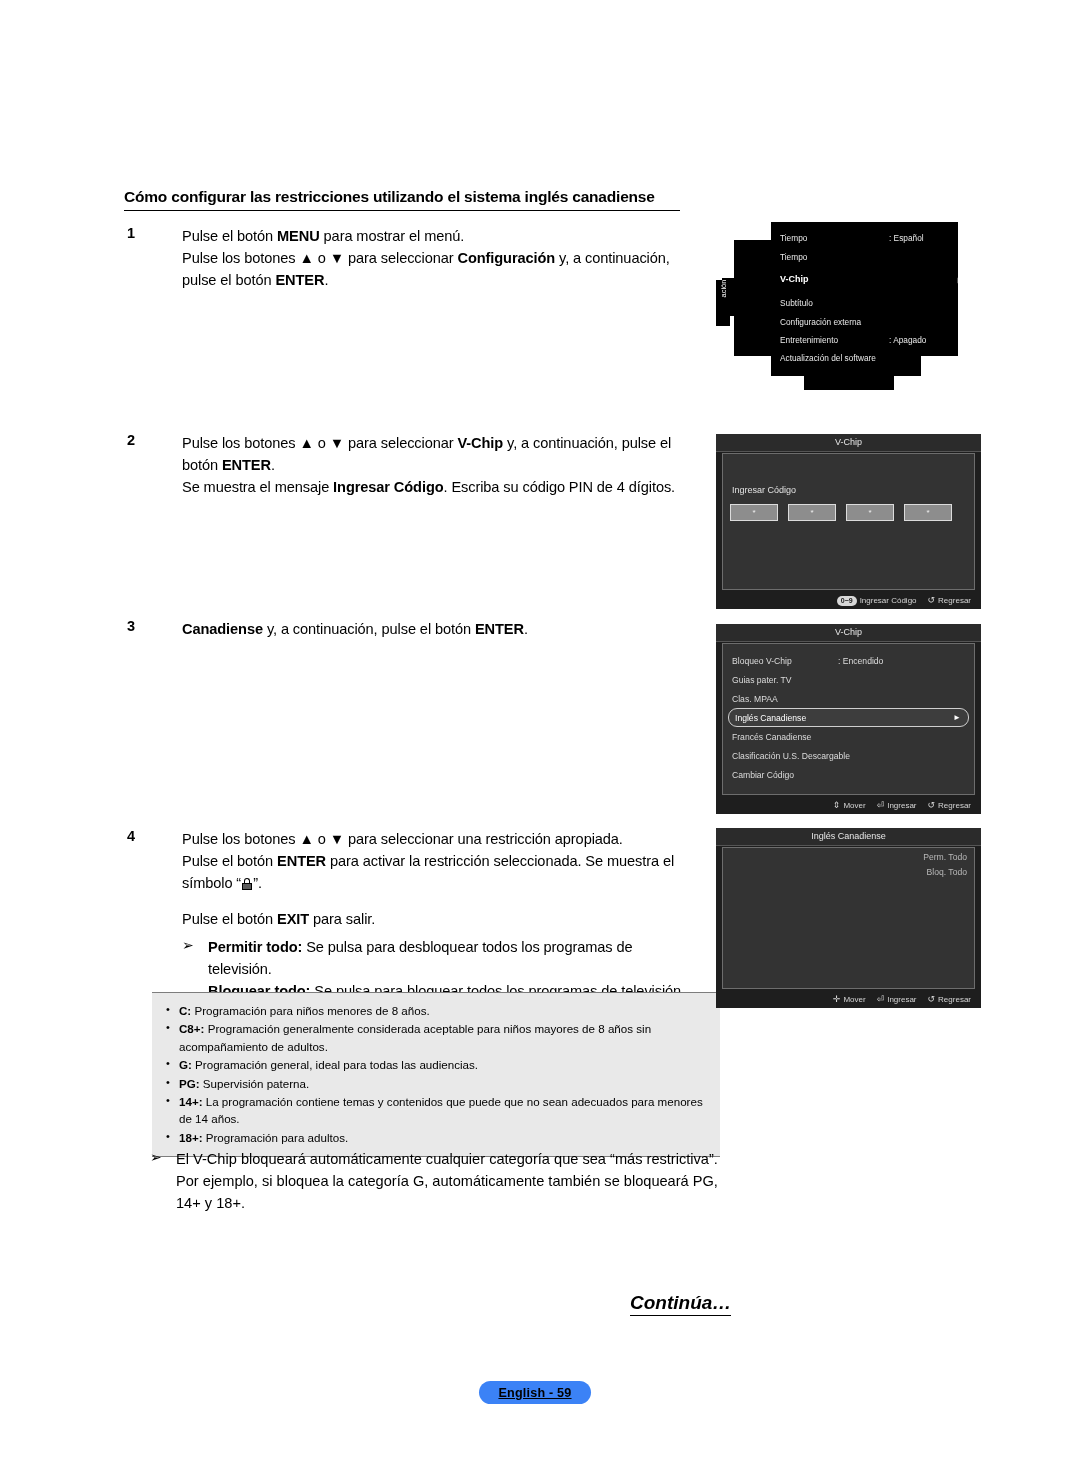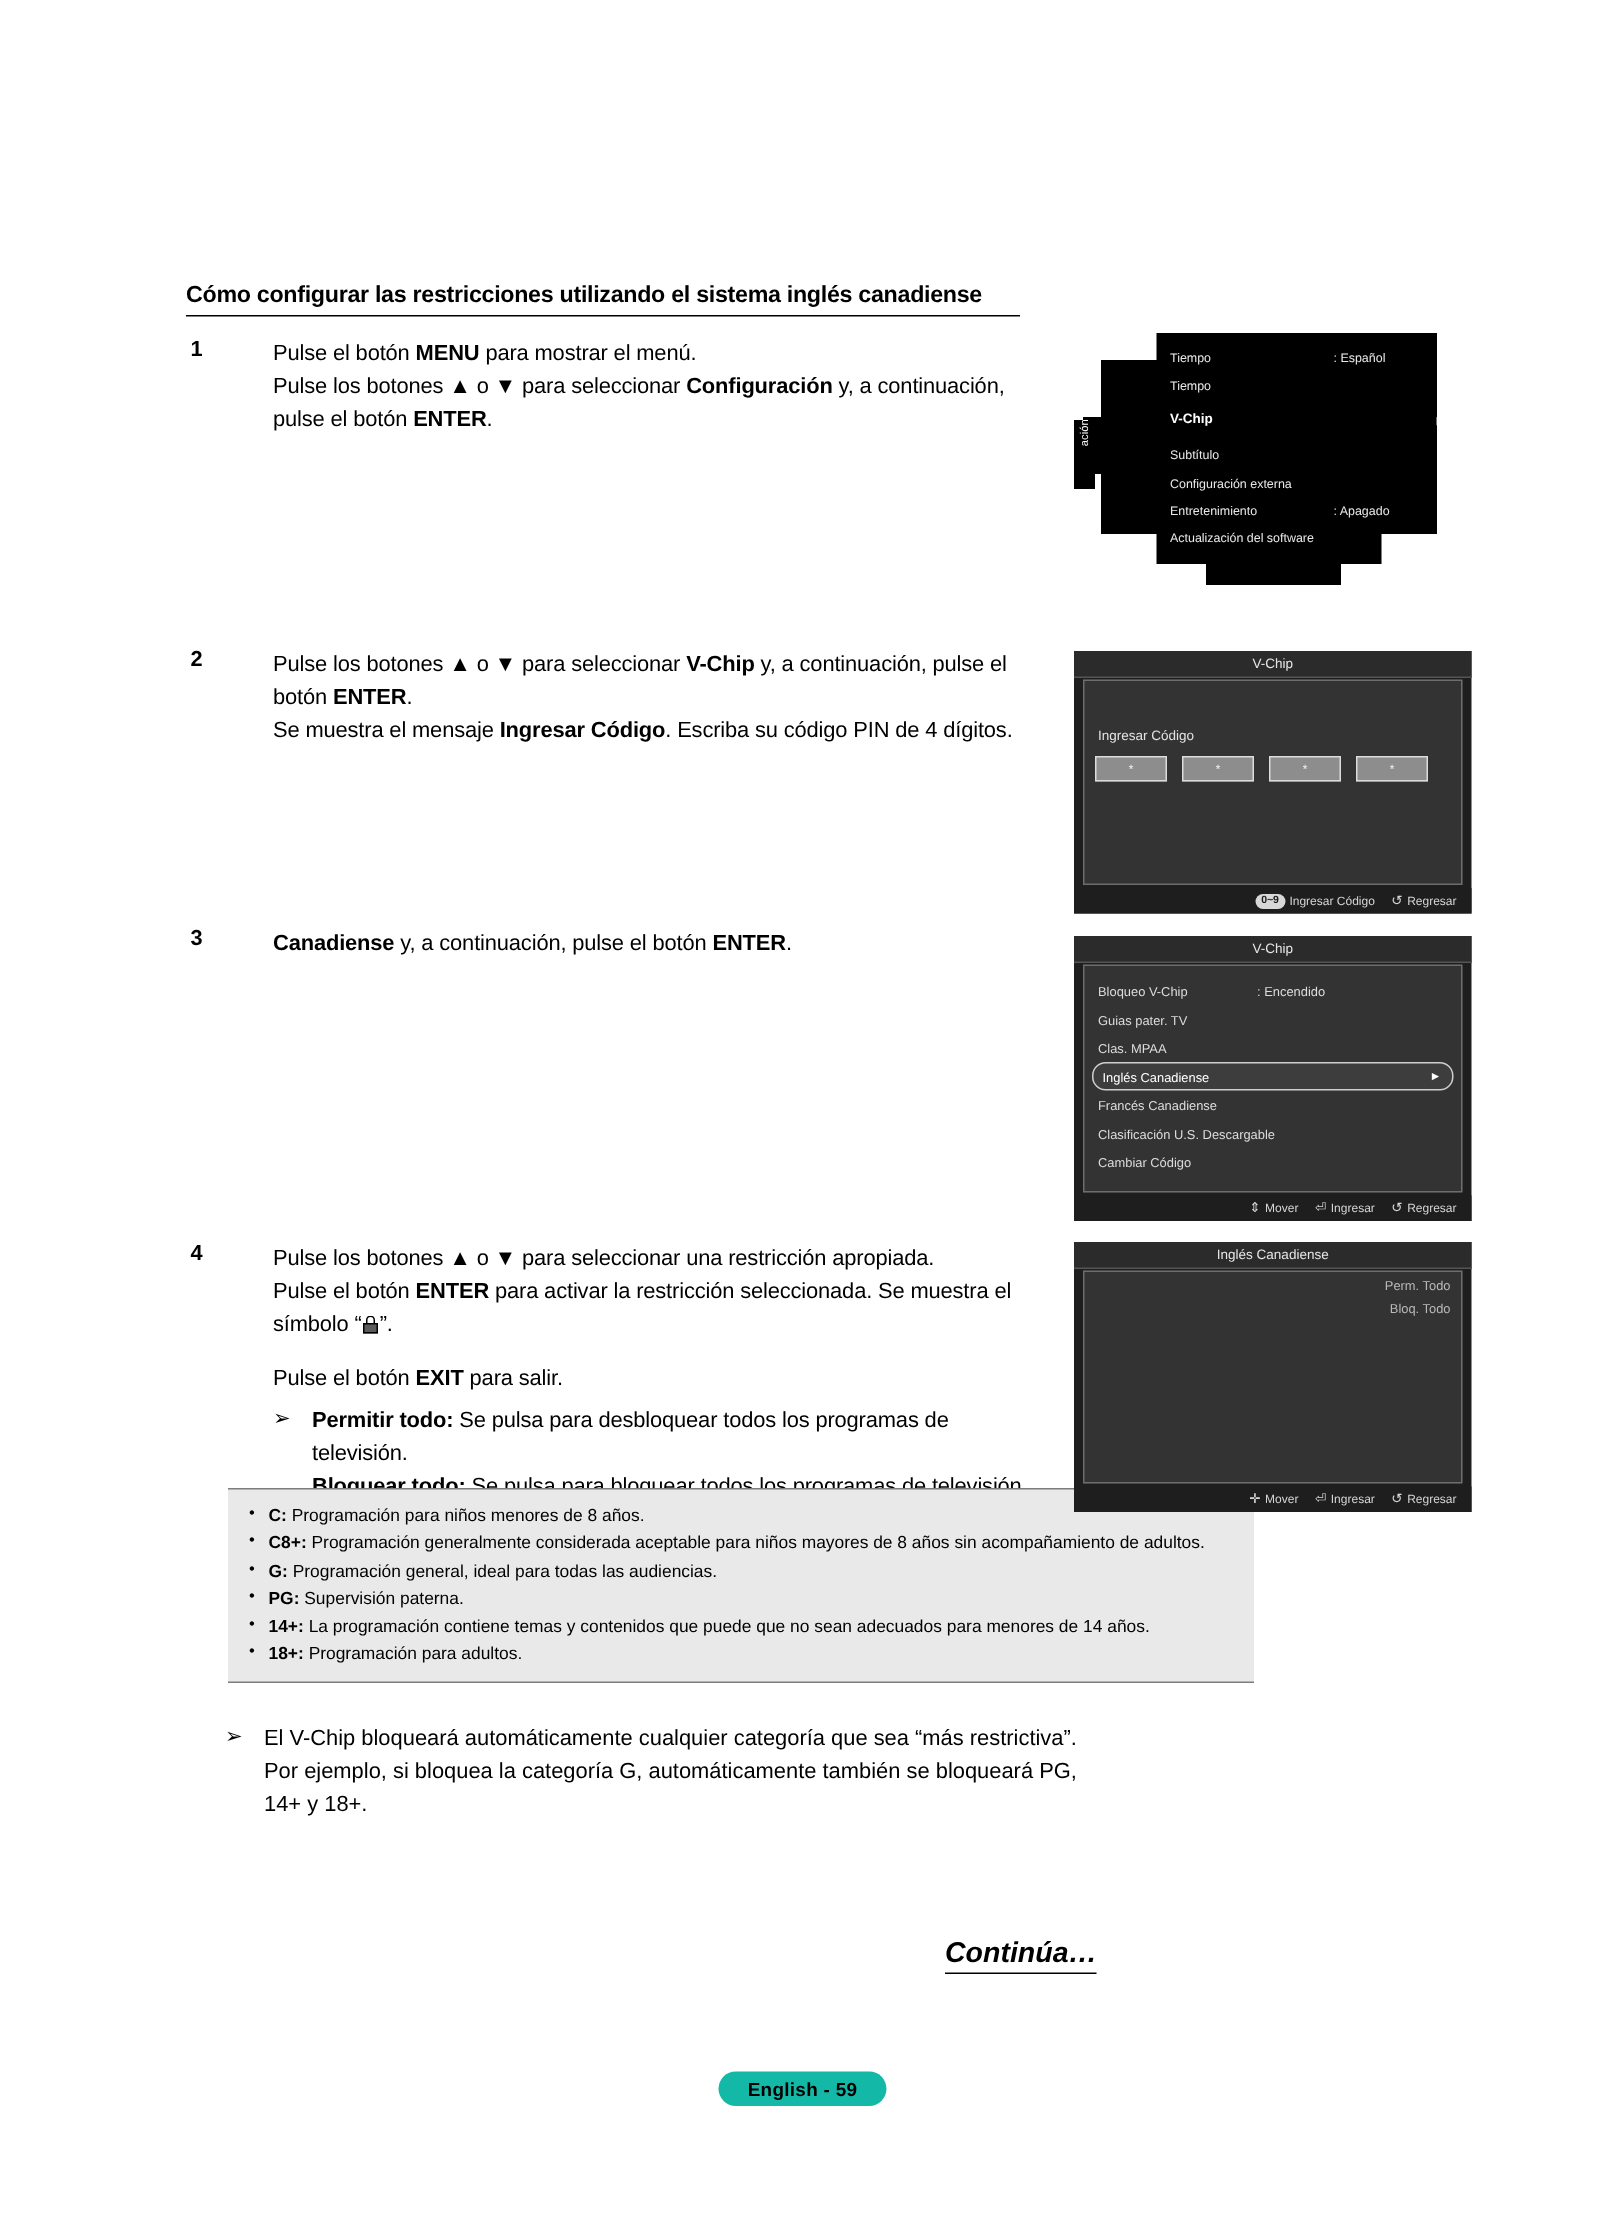--- a/index.html
+++ b/index.html
@@ -51,21 +51,21 @@
     background:#5b5b5b;border:1px solid #000;box-sizing:border-box;
   }
   .lock .shk{
     position:absolute;top:0;left:2.2px;width:5.6px;height:5px;
     border:1.3px solid #000;border-bottom:none;
     border-radius:3px 3px 0 0;box-sizing:border-box;
   }
 
   
   .ratings{
-    position:absolute;left:152px;top:992px;width:684px;
+    position:absolute;left:152px;top:992px;width:568px;
     background:#e9e9e9;border-top:1.4px solid #7d7d7d;border-bottom:1.4px solid #7d7d7d;
     padding:9px 10px 9px 14px;box-sizing:border-box;
     font-size:11.6px;line-height:1.5;
   }
   .ratings li{
     list-style:none;position:relative;padding-left:13px;margin:0 0 1px 0;
   }
   .ratings li:before{
     content:"•";position:absolute;left:0;top:-1px;font-size:11px;
   }
@@ -77,24 +77,25 @@
   }
 
   
   .continua{
     position:absolute;left:630px;top:1292px;
     font-size:19px;font-style:italic;font-weight:bold;
     border-bottom:1.3px solid #000;padding-bottom:1px;
   }
   .pagepill{
     position:absolute;left:479px;top:1381px;width:112px;height:23px;
-    background:#14b8a6;border-radius:11.5px;
+    background:#3b82f6;border-radius:11.5px;
     font-size:12.6px;font-weight:bold;color:#000;
     display:flex;align-items:center;justify-content:center;
     letter-spacing:0.2px;
+    text-decoration:underline;
   }
 
   
   
   .osd1{position:absolute;left:716px;top:222px;width:265px;height:170px;}
   .osd1 .blk{position:absolute;background:#000;}
   .osd1 .s-top   {left:55px; top:0;   width:187px;height:18px;}
   .osd1 .s-upper {left:18px; top:18px;width:224px;height:38px;}
   .osd1 .s-mid   {left:6px;  top:56px;width:236px;height:38px;}
   .osd1 .s-wide  {left:18px; top:94px;width:224px;height:40px;}

